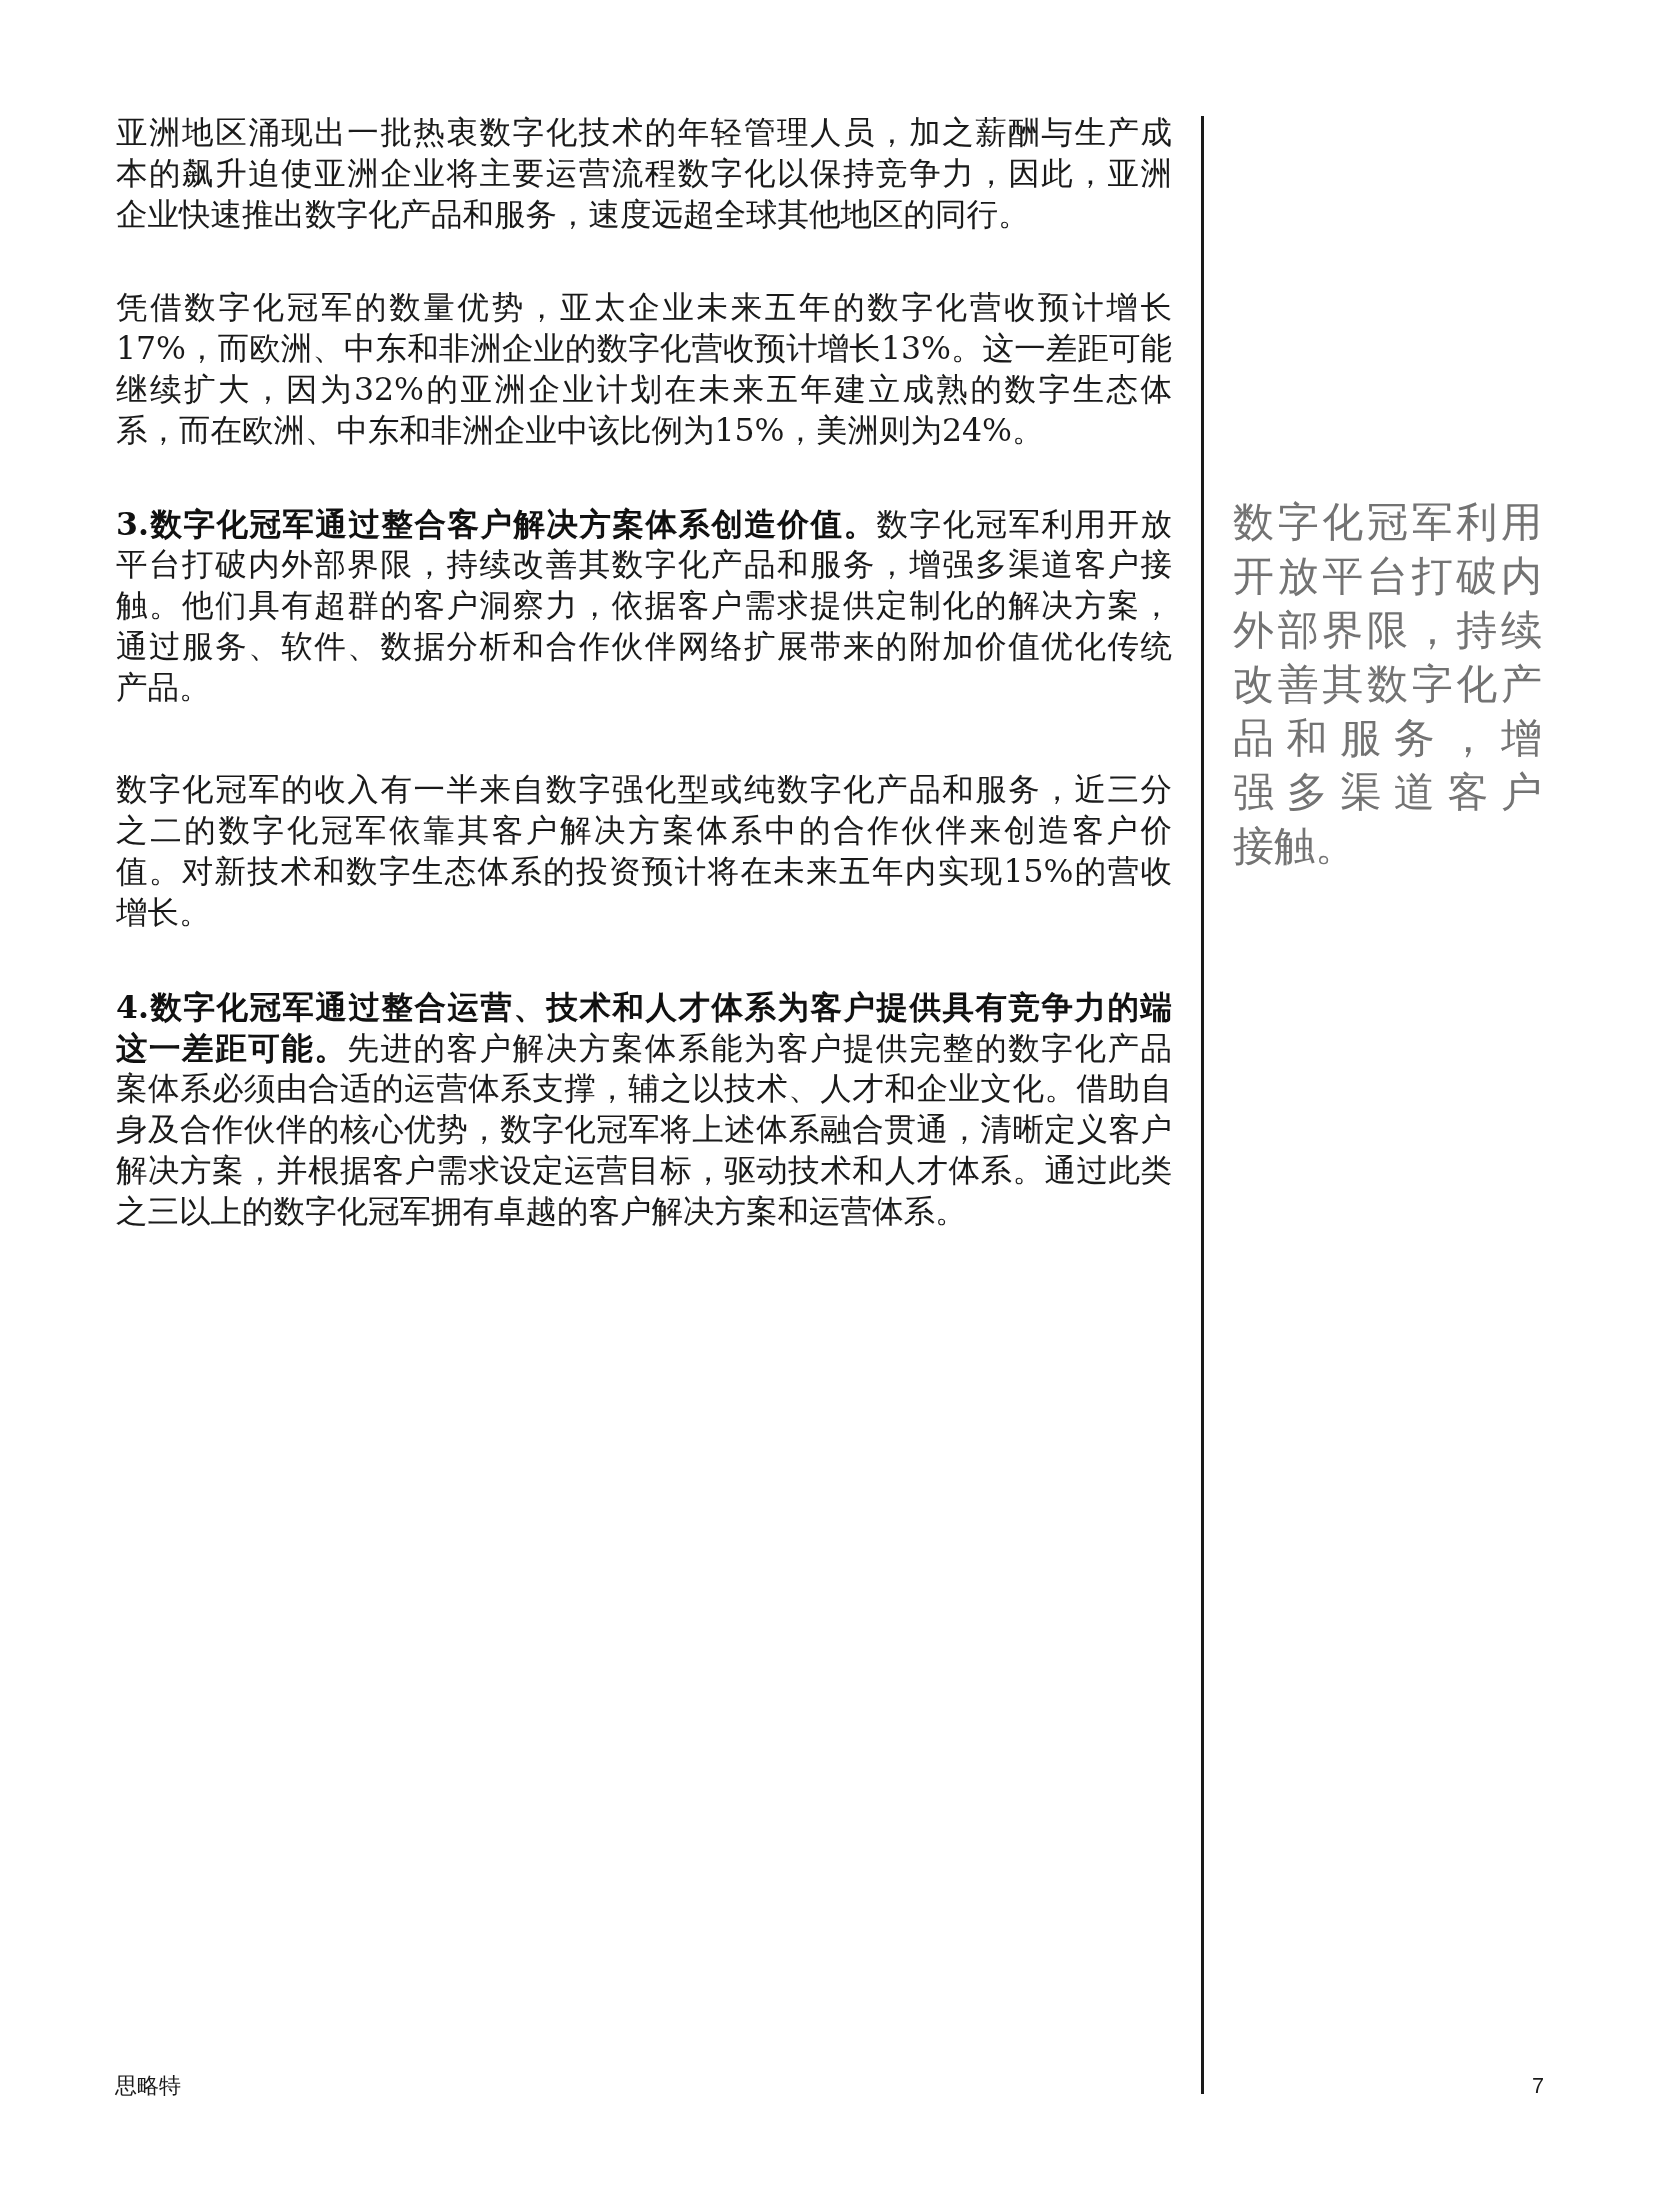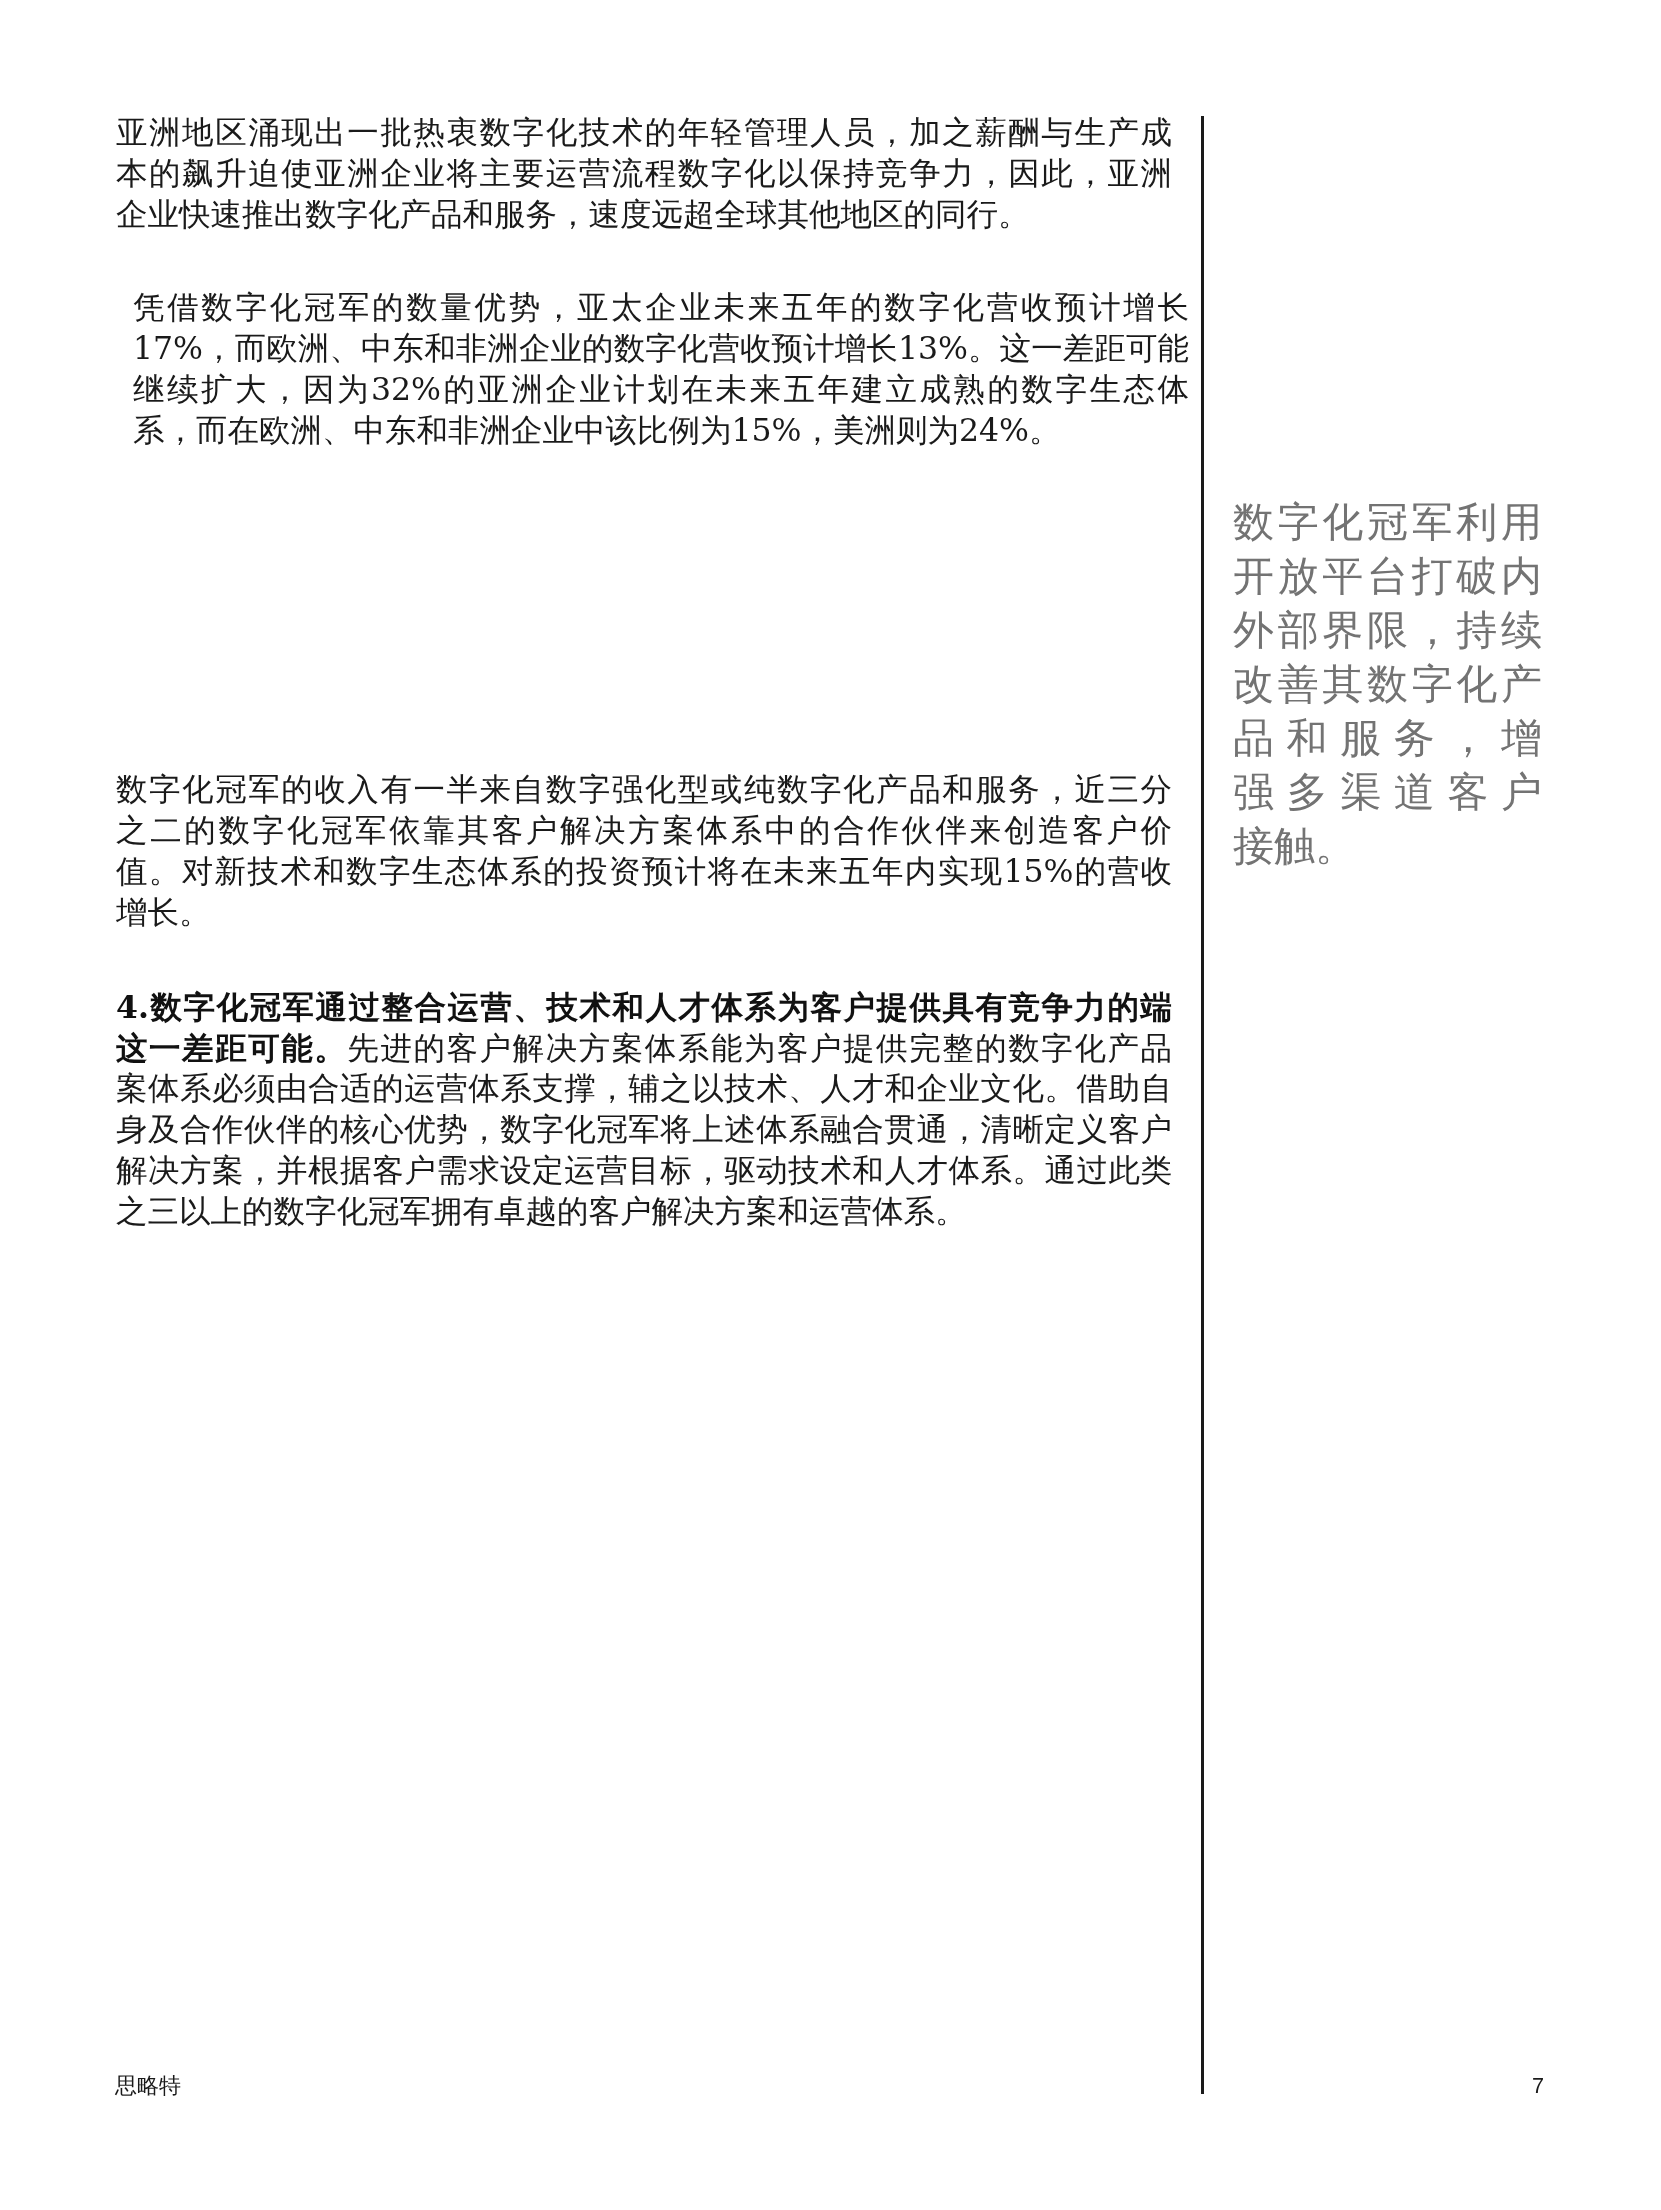--- a/index.html
+++ b/index.html
@@ -24,27 +24,34 @@
 <body>
 
 <div class="page">
 
   <div class="para" style="top:112px;">
     <span class="line">亚洲地区涌现出一批热衷数字化技术的年轻管理人员，加之薪酬与生产成</span>
     <span class="line">本的飙升迫使亚洲企业将主要运营流程数字化以保持竞争力，因此，亚洲</span>
     <span class="line last">企业快速推出数字化产品和服务，速度远超全球其他地区的同行。</span>
   </div>
 
-  <div class="para" style="top:287px;margin-left:17px;">
+  <div class="para" style="top:287px;">
     <span class="line">凭借数字化冠军的数量优势，亚太企业未来五年的数字化营收预计增长</span>
     <span class="line">17%，而欧洲、中东和非洲企业的数字化营收预计增长13%。这一差距可能</span>
     <span class="line">继续扩大，因为32%的亚洲企业计划在未来五年建立成熟的数字生态体</span>
     <span class="line last">系，而在欧洲、中东和非洲企业中该比例为15%，美洲则为24%。</span>
   </div>
 
+  <div class="para" style="top:503px;">
+    <span class="line"><span class="bold">3.数字化冠军通过整合客户解决方案体系创造价值。</span><span>数字化冠军利用开放</span></span>
+    <span class="line">平台打破内外部界限，持续改善其数字化产品和服务，增强多渠道客户接</span>
+    <span class="line">触。他们具有超群的客户洞察力，依据客户需求提供定制化的解决方案，</span>
+    <span class="line">通过服务、软件、数据分析和合作伙伴网络扩展带来的附加价值优化传统</span>
+    <span class="line last">产品。</span>
+  </div>
 
   <div class="para" style="top:769px;">
     <span class="line">数字化冠军的收入有一半来自数字强化型或纯数字化产品和服务，近三分</span>
     <span class="line">之二的数字化冠军依靠其客户解决方案体系中的合作伙伴来创造客户价</span>
     <span class="line">值。对新技术和数字生态体系的投资预计将在未来五年内实现15%的营收</span>
     <span class="line last">增长。</span>
   </div>
 
   <div class="para" style="top:986px;">
     <span class="line bold">4.数字化冠军通过整合运营、技术和人才体系为客户提供具有竞争力的端</span>

